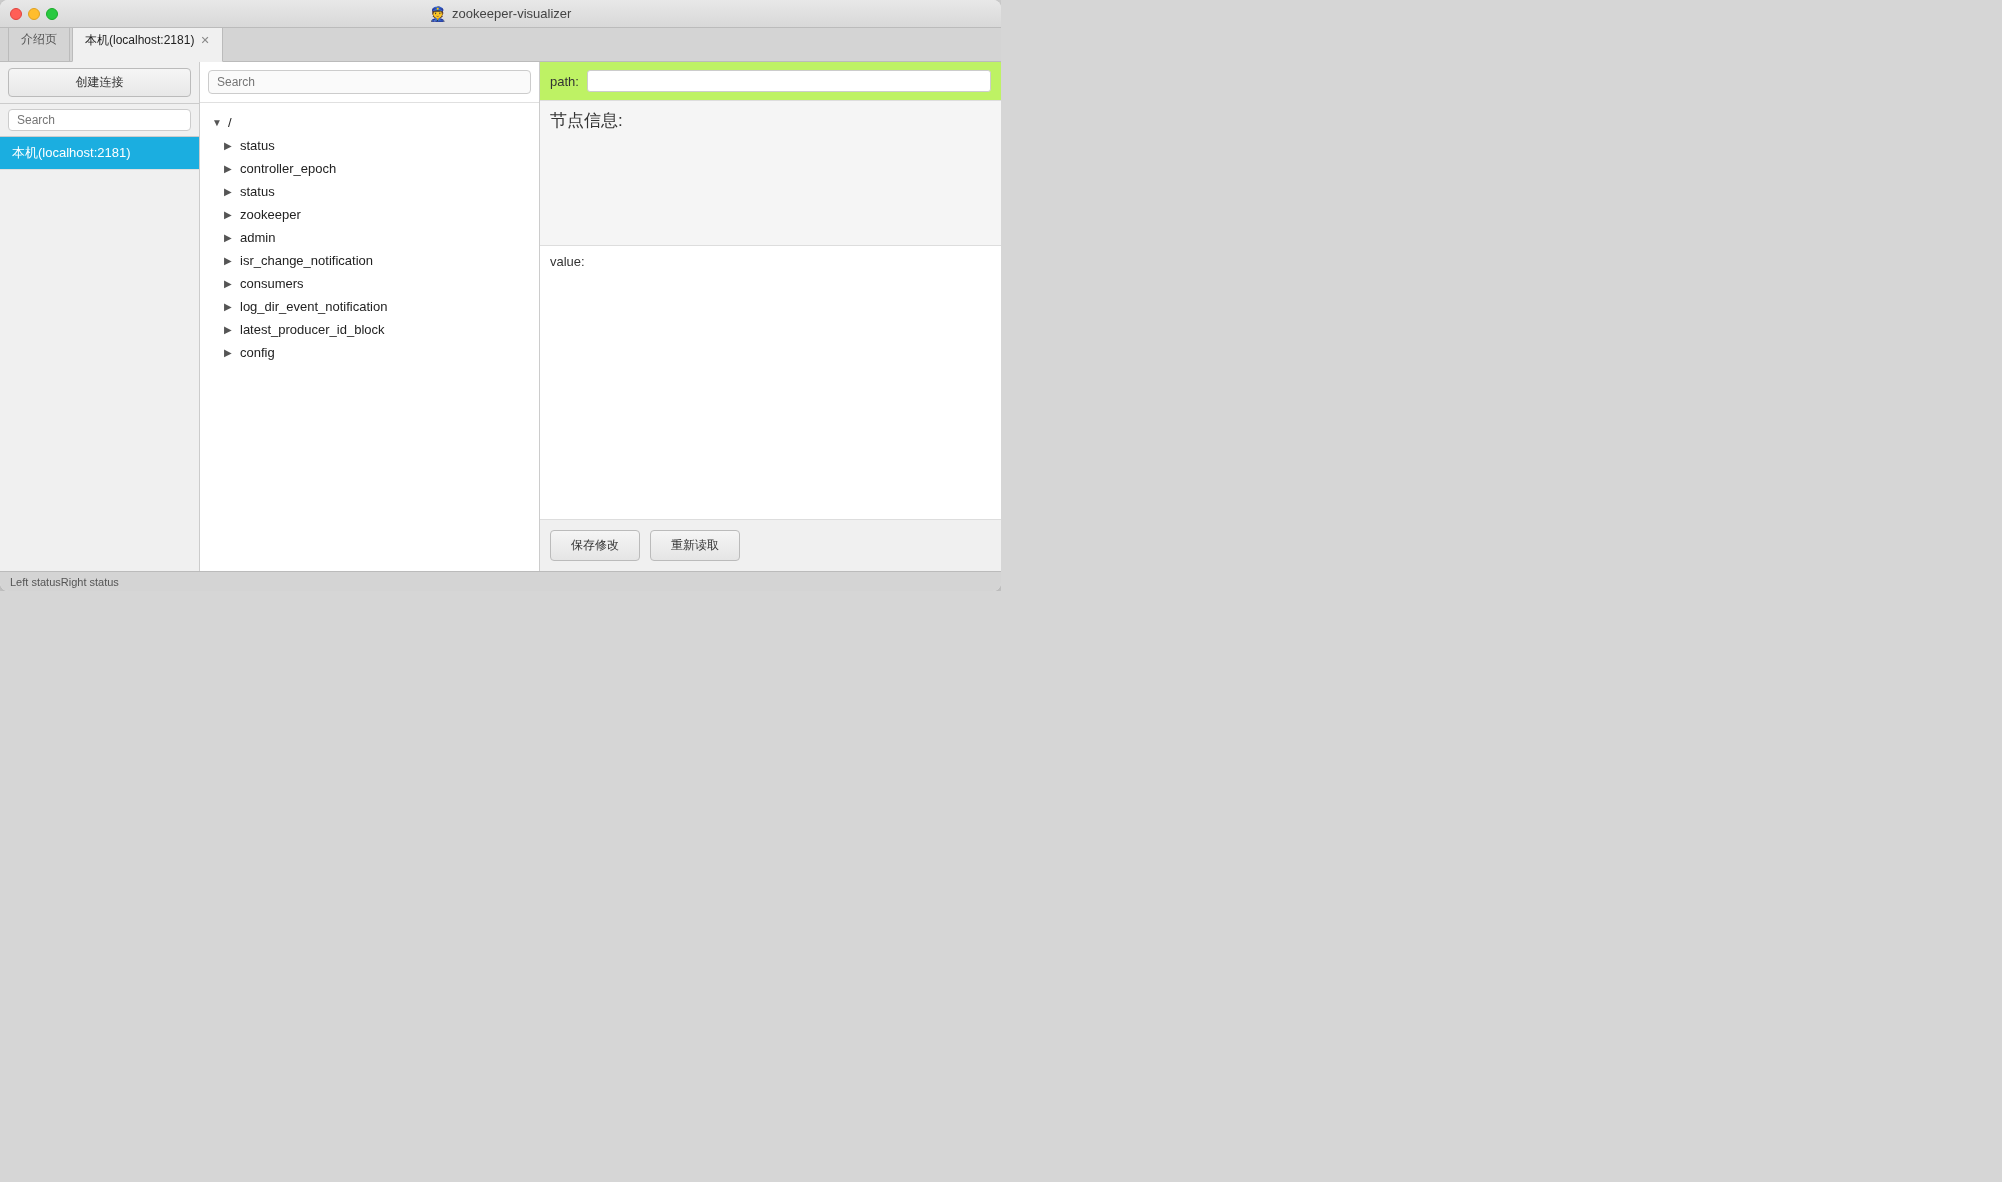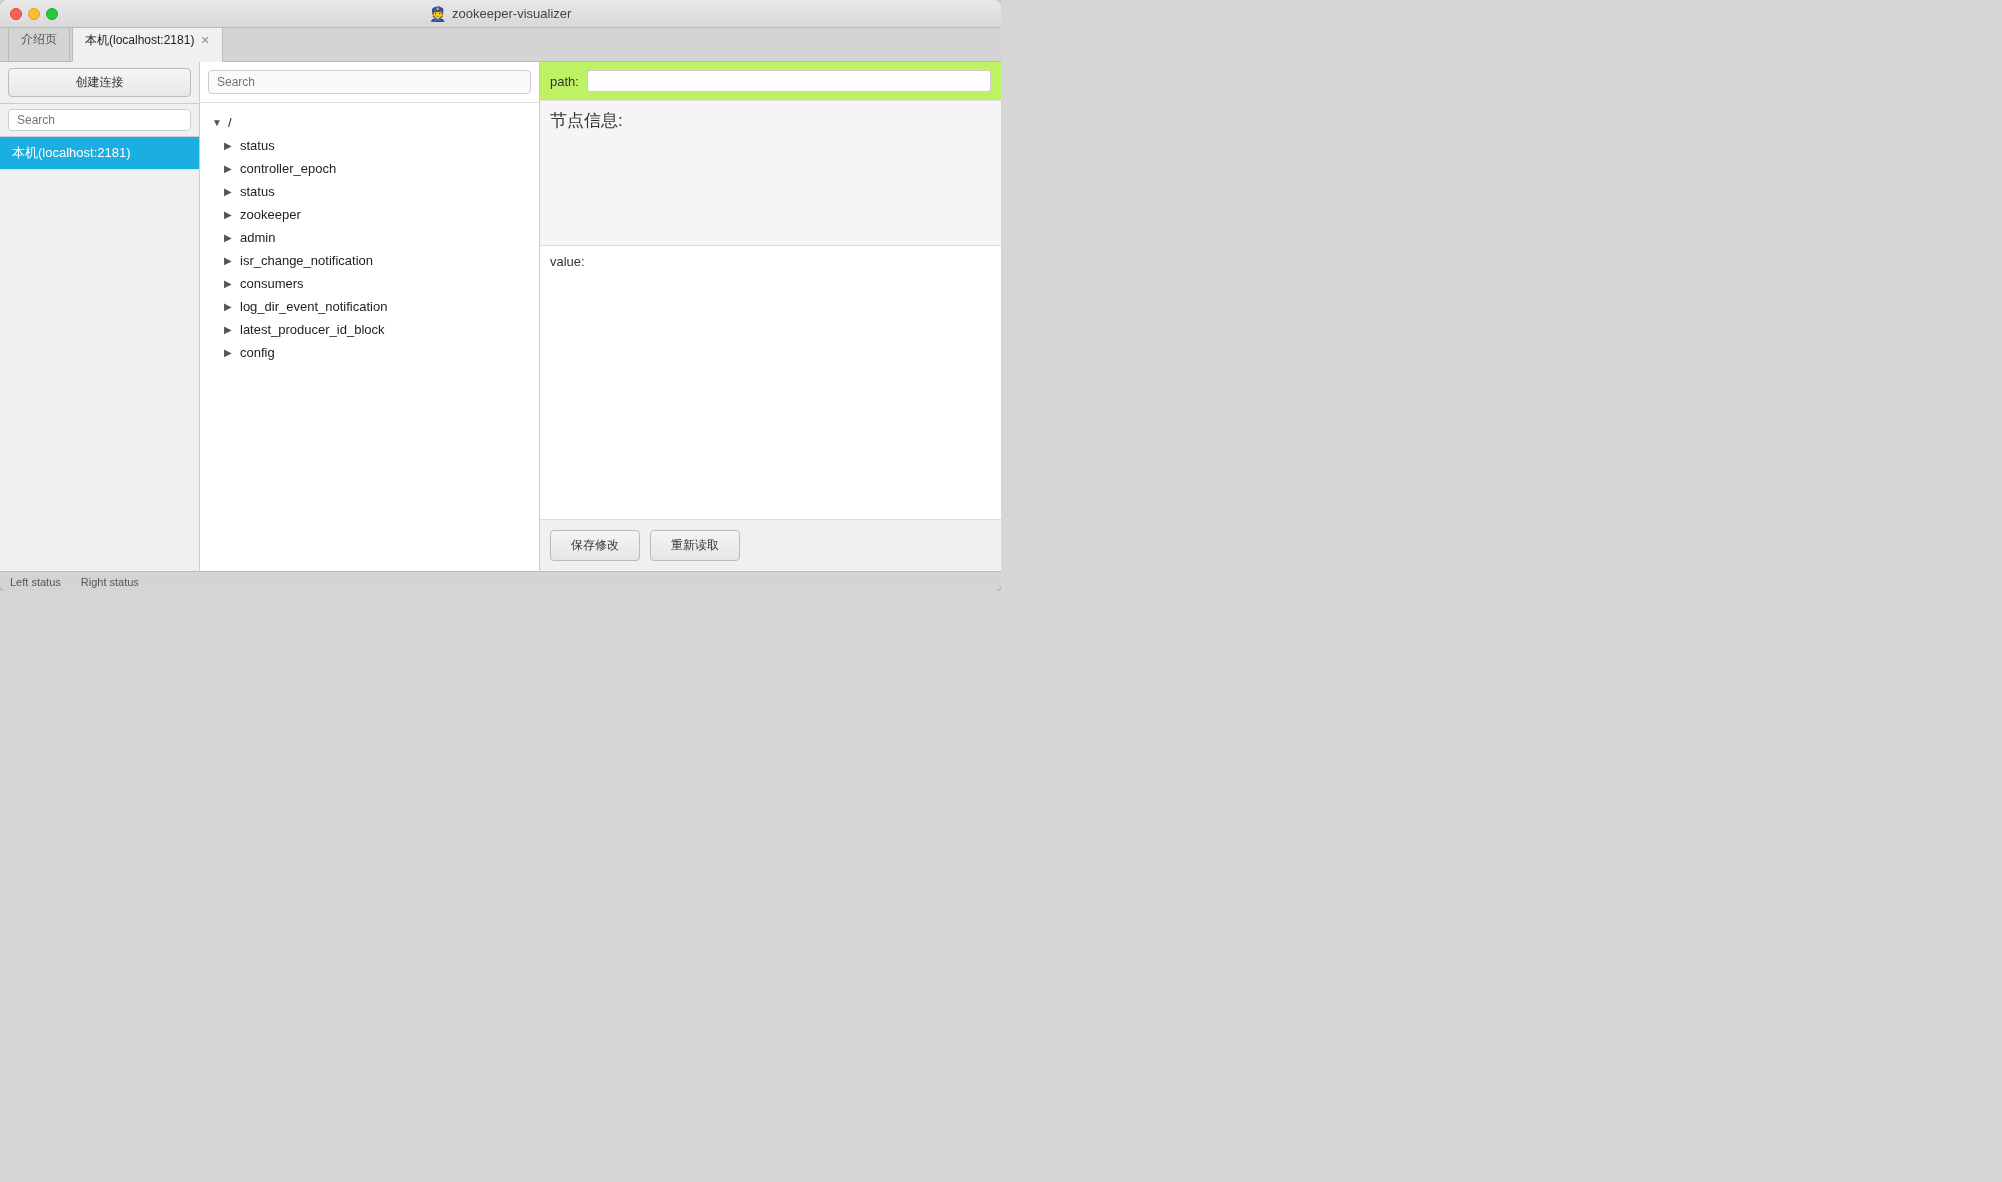--- a/index.html
+++ b/index.html
@@ -287,21 +287,20 @@
     
     .statusbar {
       height: 20px;
       background: #d4d4d4;
       border-top: 1px solid #bbb;
       display: flex;
       align-items: center;
       padding: 0 10px;
       font-size: 11px;
       color: #555;
-      gap: 20px;
       flex-shrink: 0;
     }
     .node-info-area {
       flex: 1;
       background: #f5f5f5;
       min-height: 80px;
     }
   </style>
 </head>
 <body>

